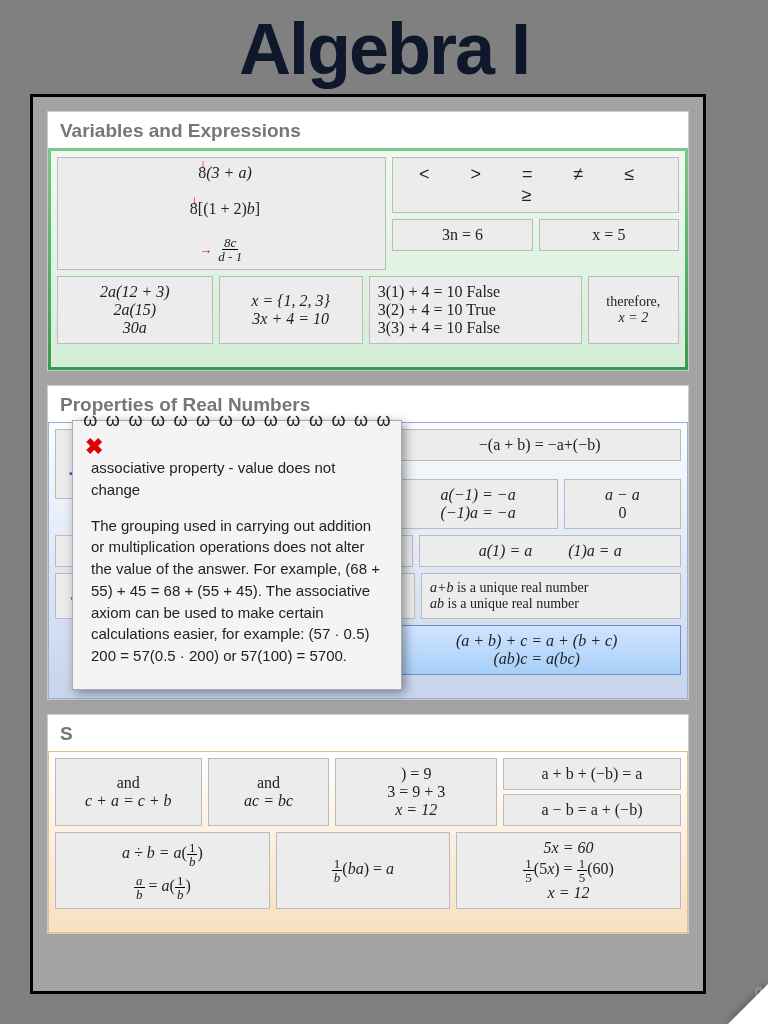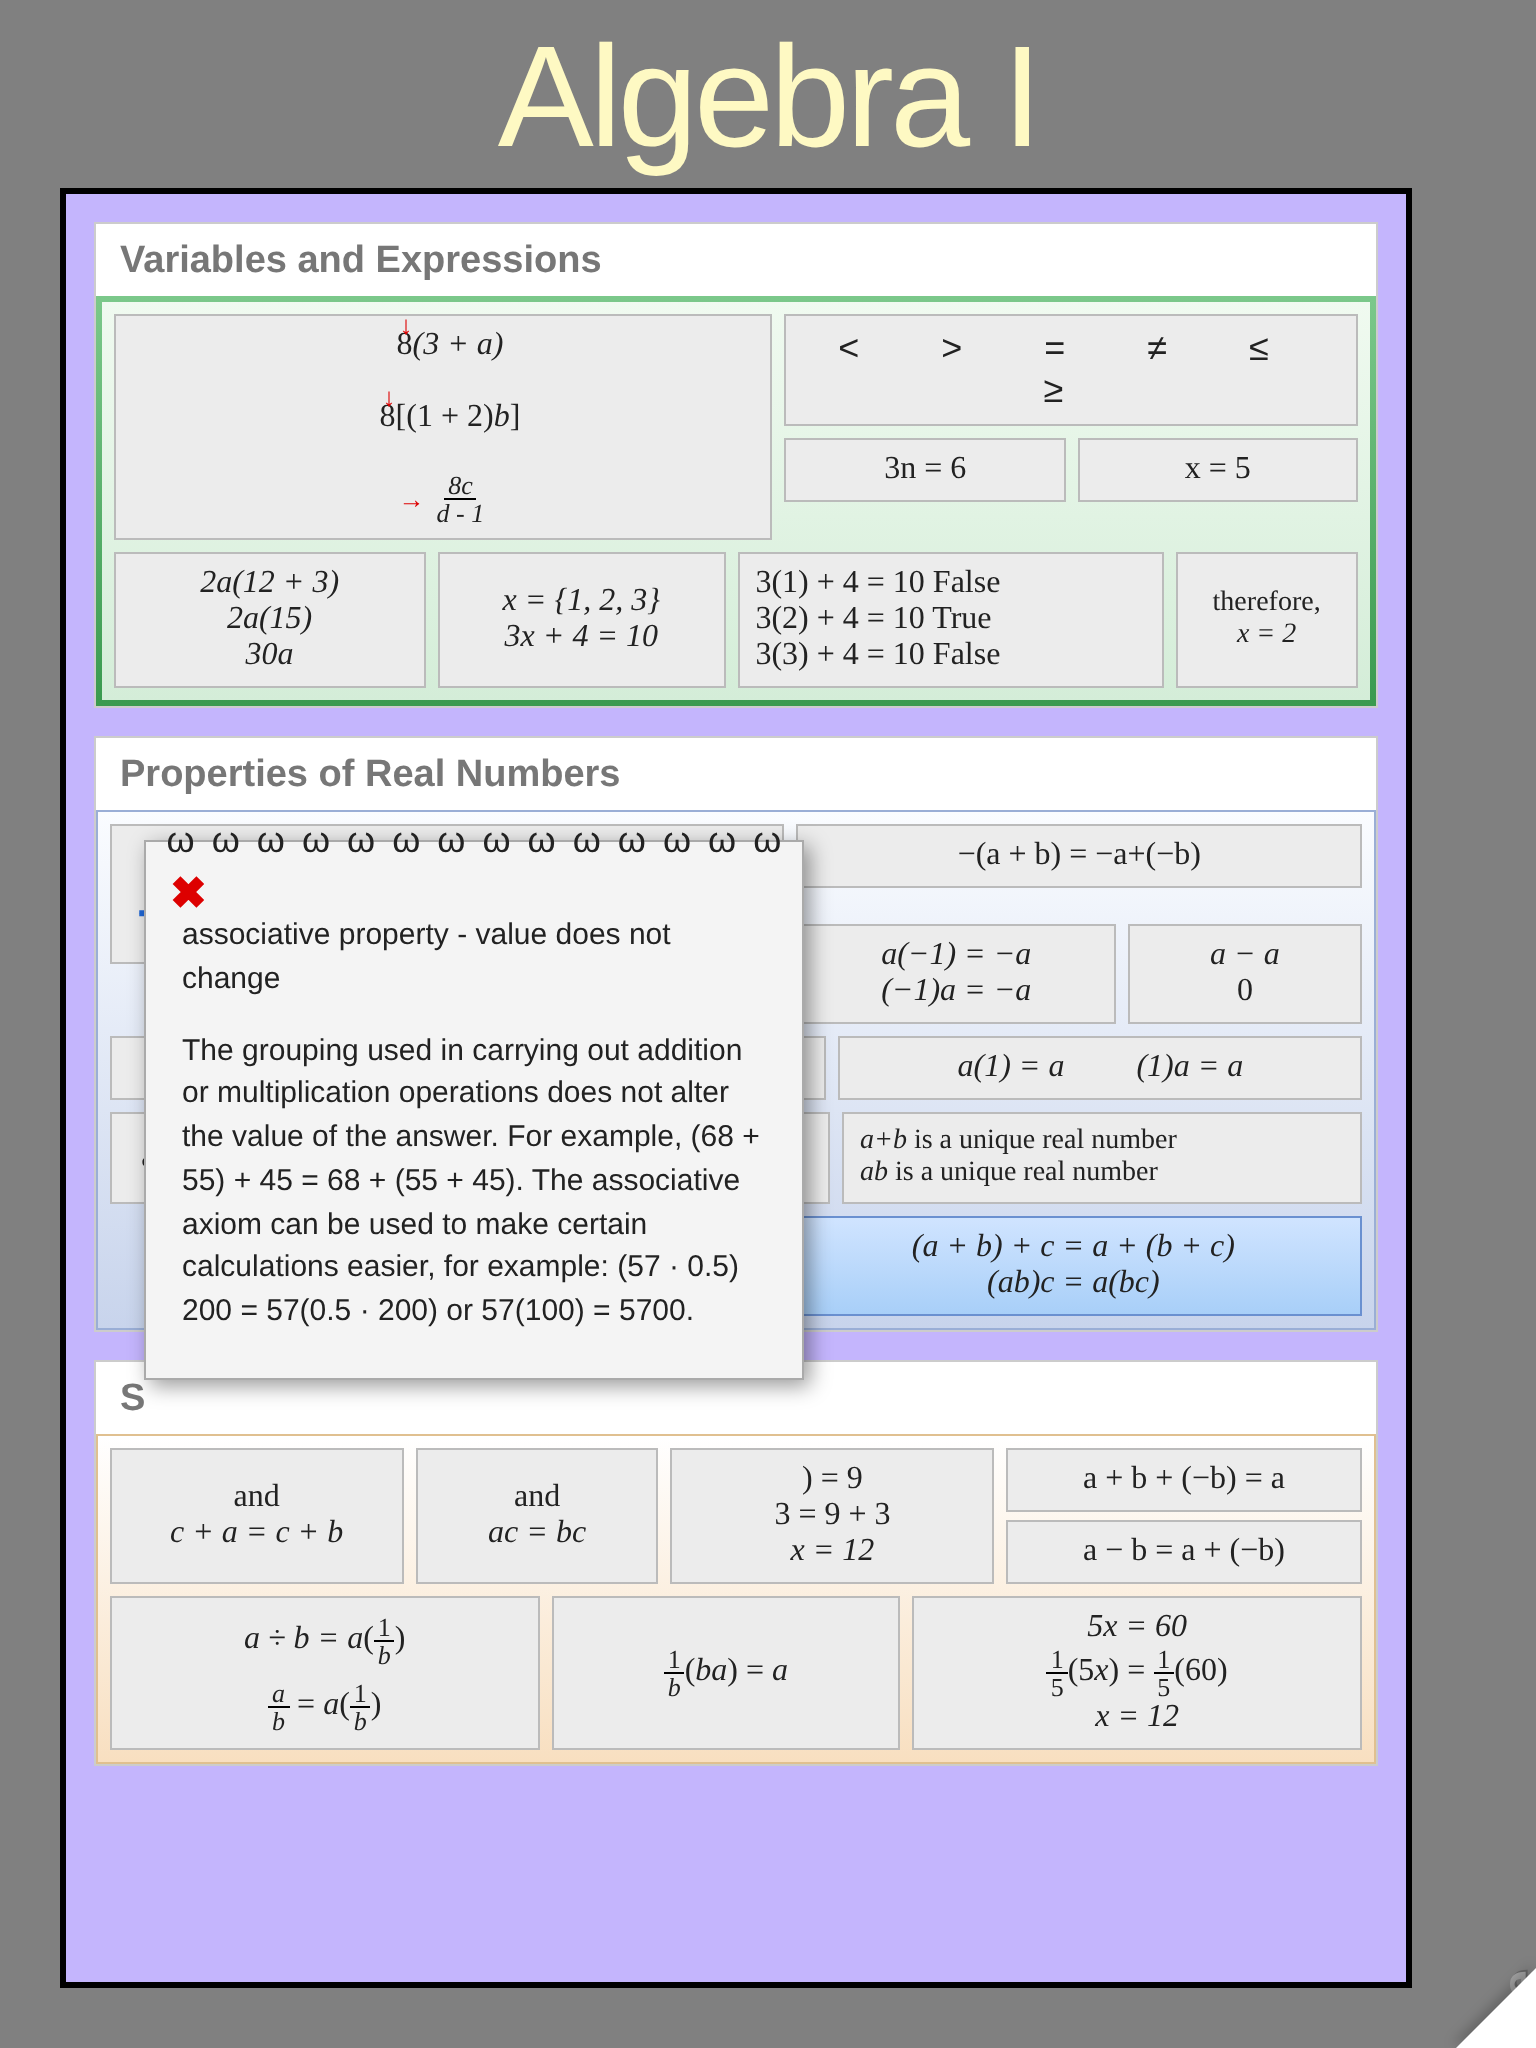--- a/index.html
+++ b/index.html
@@ -1,25 +1,25 @@
 <!DOCTYPE html>
 <html><head>
 <meta charset="utf-8">
 <style>
 * { box-sizing: border-box; margin: 0; padding: 0; }
 body { background: #808080; font-family: Georgia, serif; width: 768px; height: 1024px; overflow: hidden; position: relative; }
-.title { font-family: Arial Black, sans-serif; font-size: 72px; font-weight: 400; color: #fef9c3; text-align: center; letter-spacing: -2px; padding: 8px 0 4px; }
-.main-panel { background: #c4b5fd; border: 3px solid #000; margin: 0 30px 0 30px; padding: 0; width: 676px; height: 900px; position: relative; }
+.title { font-family: Arial Black, sans-serif; font-size: 72px; font-weight: 700; color: #0f172a; text-align: center; letter-spacing: -2px; padding: 8px 0 4px; }
+.main-panel { background: #a3a3a3; border: 3px solid #000; margin: 0 30px 0 30px; padding: 0; width: 676px; height: 900px; position: relative; }
 .section { background: #fff; border: 1px solid #ccc; margin: 14px; padding: 0; }
 .section-header { font-family: Arial, sans-serif; font-size: 19px; font-weight: bold; color: #777; padding: 8px 12px 6px; }
 .green-sec .cells-wrap { border: 3px solid; border-image: linear-gradient(#7bc88a,#3a9a4f) 1; background: linear-gradient(#f0faf0,#d4edd8); padding: 6px; }
 .blue-sec .cells-wrap { background: linear-gradient(#fafcff,#c8d4ec); padding: 6px; border: 1px solid #9aaed6; }
 .orange-sec .cells-wrap { background: linear-gradient(#fff,#f8dfc0); padding: 6px; border: 1px solid #e0c090; }
 .row { display: flex; gap: 6px; margin-bottom: 6px; }
-.row:last-child { margin-bottom: 0; }
+.row:last-child { margin-bottom: 17px; }
 .cell { background: #ececec; border: 1px solid #bbb; padding: 6px 8px; font-size: 16px; color: #222; text-align: center; display: flex; flex-direction: column; justify-content: center; align-items: center; font-family: 'Times New Roman', serif; }
 .cell .it { font-style: italic; }
 .cell.small { font-size: 14px; }
 .symbols { font-family: Arial, sans-serif; letter-spacing: 18px; font-size: 18px; }
 .numberline-cell { background: #ececec; border: 1px solid #bbb; padding: 4px; position: relative; height: 70px; }
 .numberline-svg { width: 100%; height: 100%; }
 .highlight-cell { background: linear-gradient(#d0e4ff,#a8cff8); border: 1px solid #6a90d0; }
 .frac { display: inline-flex; flex-direction: column; align-items: center; font-size: 13px; line-height: 1; vertical-align: middle; }
 .frac .num { border-bottom: 1px solid #000; padding: 0 2px; }
 .frac .den { padding: 0 2px; }

